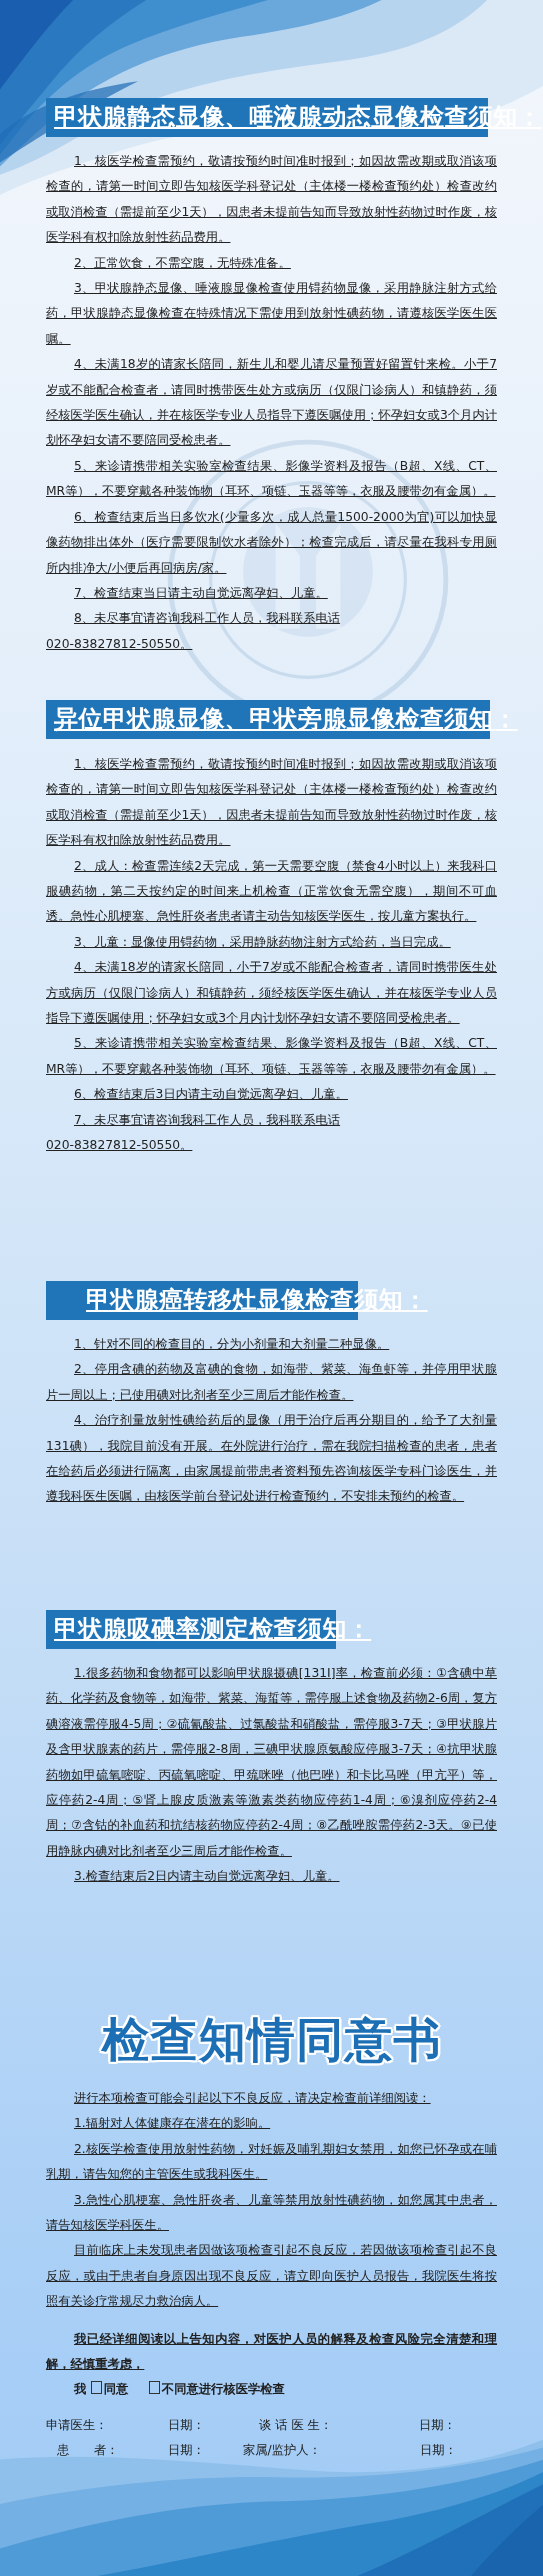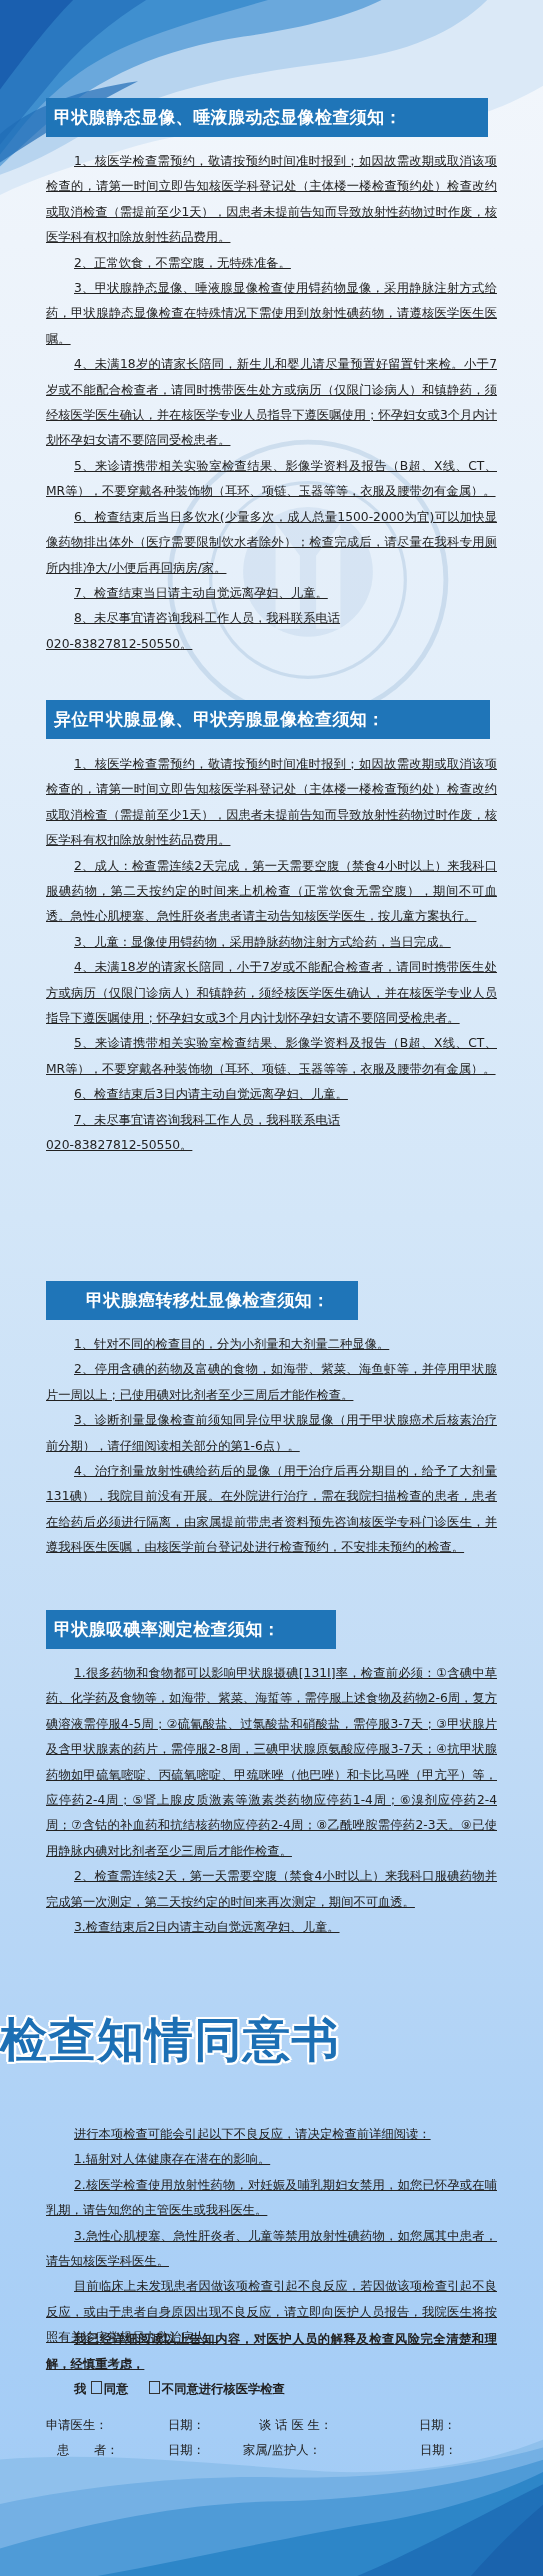--- a/index.html
+++ b/index.html
@@ -6,27 +6,27 @@
   body { width:544px; height:2576px; position:relative; overflow:hidden;
          font-family:"DejaVu Sans", "Liberation Sans", sans-serif; color:#1f1f1f; }
   .bg { position:absolute; left:0; top:0; width:544px; height:2576px;
         background:linear-gradient(180deg,#f3f7fc 0px,#eef4fb 243px,#e2eefa 730px,#d3e6f8 1217px,#c2dcf6 1704px,#afd2f6 2110px,#a5cdf6 2435px,#a0caf4 2576px); }
   .wave { position:absolute; left:0; width:544px; }
   .wave-top { top:0; height:195px; }
   .wave-bottom { top:2427px; height:149px; }
   .watermark { position:absolute; left:162px; top:434px; width:292px; height:292px; opacity:0.13; }
   .content { position:absolute; left:0; top:0; width:544px; }
   .sec-header { position:absolute; left:46px; height:39px; background:#1f75b8;
-                color:#fff; font-weight:bold; font-size:17px; line-height:39px;
-                padding-left:8px; box-sizing:border-box; white-space:nowrap; letter-spacing:0.4px; }
+                color:#fff; font-weight:bold; font-size:24px; line-height:39px;
+                padding-left:8px; box-sizing:border-box; white-space:nowrap; letter-spacing:0.4px;text-decoration:underline; }
   .para { position:absolute; left:46px; width:451px; font-size:12.3px; line-height:25.4px;
           color:#222; text-align:justify; }
   .para p { margin:0; text-indent:28px;text-decoration:underline; }
   .para p.noindent { text-indent:0; }
-  .consent-title { position:absolute; left:0; width:544px; top:2009px; 
+  .consent-title { position:absolute; left:0; width:544px; top:2009px; text-align:center;
                    font-size:47px; font-weight:bold; color:#1c6fb4; letter-spacing:1.6px;
                    -webkit-text-stroke:0; 
                    text-shadow: 2.4px 0 0 #fff, -2.4px 0 0 #fff, 0 2.4px 0 #fff, 0 -2.4px 0 #fff,
                                 1.6px 1.6px 0 #fff, -1.6px -1.6px 0 #fff, 1.6px -1.6px 0 #fff, -1.6px 1.6px 0 #fff; }
   .bold p { font-weight:bold; }
   .choice-row { position:absolute; left:46px; top:2377px; font-size:12.3px; font-weight:bold; line-height:25px; }
   .choice-row span { display:inline-block; }
   .checkbox { display:inline-block; width:9px; height:10.6px; border:0.8px solid #333; vertical-align:-0.8px; margin:0 1.6px 0 4.9px; background:transparent; }
   .sig-row { position:absolute; left:0; width:544px; font-size:12.3px; line-height:19.5px; color:#222; }
   .sig-row span { position:absolute; white-space:nowrap; }
@@ -77,33 +77,31 @@
     <p>5、来诊请携带相关实验室检查结果、影像学资料及报告（B超、X线、CT、MR等），不要穿戴各种装饰物（耳环、项链、玉器等等，衣服及腰带勿有金属）。</p>
     <p>6、检查结束后3日内请主动自觉远离孕妇、儿童。</p>
     <p>7、未尽事宜请咨询我科工作人员，我科联系电话</p>
     <p class="noindent">020-83827812-50550。</p>
   </div>
 
   <div class="sec-header" style="top:1281px;width:312px;padding-left:40px;">甲状腺癌转移灶显像检查须知：</div>
   <div class="para" style="top:1332px;">
     <p>1、针对不同的检查目的，分为小剂量和大剂量二种显像。</p>
     <p>2、停用含碘的药物及富碘的食物，如海带、紫菜、海鱼虾等，并停用甲状腺片一周以上；已使用碘对比剂者至少三周后才能作检查。</p>
-    <p>3、诊断剂量显像检查前须知同异位甲状腺显像（用于甲状腺癌术后核素治疗前分期），请仔细阅读相关部分的第1-6点）。</p>
     <p>4、治疗剂量放射性碘给药后的显像（用于治疗后再分期目的，给予了大剂量131碘），我院目前没有开展。在外院进行治疗，需在我院扫描检查的患者，患者在给药后必须进行隔离，由家属提前带患者资料预先咨询核医学专科门诊医生，并遵我科医生医嘱，由核医学前台登记处进行检查预约，不安排未预约的检查。</p>
   </div>
 
   <div class="sec-header" style="top:1610px;width:290px;">甲状腺吸碘率测定检查须知：</div>
   <div class="para" style="top:1661px;">
     <p>1.很多药物和食物都可以影响甲状腺摄碘[131I]率，检查前必须：①含碘中草药、化学药及食物等，如海带、紫菜、海蜇等，需停服上述食物及药物2-6周，复方碘溶液需停服4-5周；②硫氰酸盐、过氯酸盐和硝酸盐，需停服3-7天；③甲状腺片及含甲状腺素的药片，需停服2-8周，三碘甲状腺原氨酸应停服3-7天；④抗甲状腺药物如甲硫氧嘧啶、丙硫氧嘧啶、甲巯咪唑（他巴唑）和卡比马唑（甲亢平）等，应停药2-4周；⑤肾上腺皮质激素等激素类药物应停药1-4周；⑥溴剂应停药2-4周；⑦含钴的补血药和抗结核药物应停药2-4周；⑧乙酰唑胺需停药2-3天。⑨已使用静脉内碘对比剂者至少三周后才能作检查。</p>
-    <p>2、检查需连续2天，第一天需要空腹（禁食4小时以上）来我科口服碘药物并完成第一次测定，第二天按约定的时间来再次测定，期间不可血透。</p>
     <p>3.检查结束后2日内请主动自觉远离孕妇、儿童。</p>
   </div>
 
   <div class="consent-title">检查知情同意书</div>
-  <div class="para" style="top:2086px;margin-top:36px;">
+  <div class="para" style="top:2086px;">
     <p>进行本项检查可能会引起以下不良反应，请决定检查前详细阅读：</p>
     <p>1.辐射对人体健康存在潜在的影响。</p>
     <p>2.核医学检查使用放射性药物，对妊娠及哺乳期妇女禁用，如您已怀孕或在哺乳期，请告知您的主管医生或我科医生。</p>
     <p>3.急性心肌梗塞、急性肝炎者、儿童等禁用放射性碘药物，如您属其中患者，请告知核医学科医生。</p>
     <p>目前临床上未发现患者因做该项检查引起不良反应，若因做该项检查引起不良反应，或由于患者自身原因出现不良反应，请立即向医护人员报告，我院医生将按照有关诊疗常规尽力救治病人。</p>
   </div>
   <div class="para bold" style="top:2327px;">
     <p>我已经详细阅读以上告知内容，对医护人员的解释及检查风险完全清楚和理解，经慎重考虑，</p>
   </div>
   <div class="choice-row">

